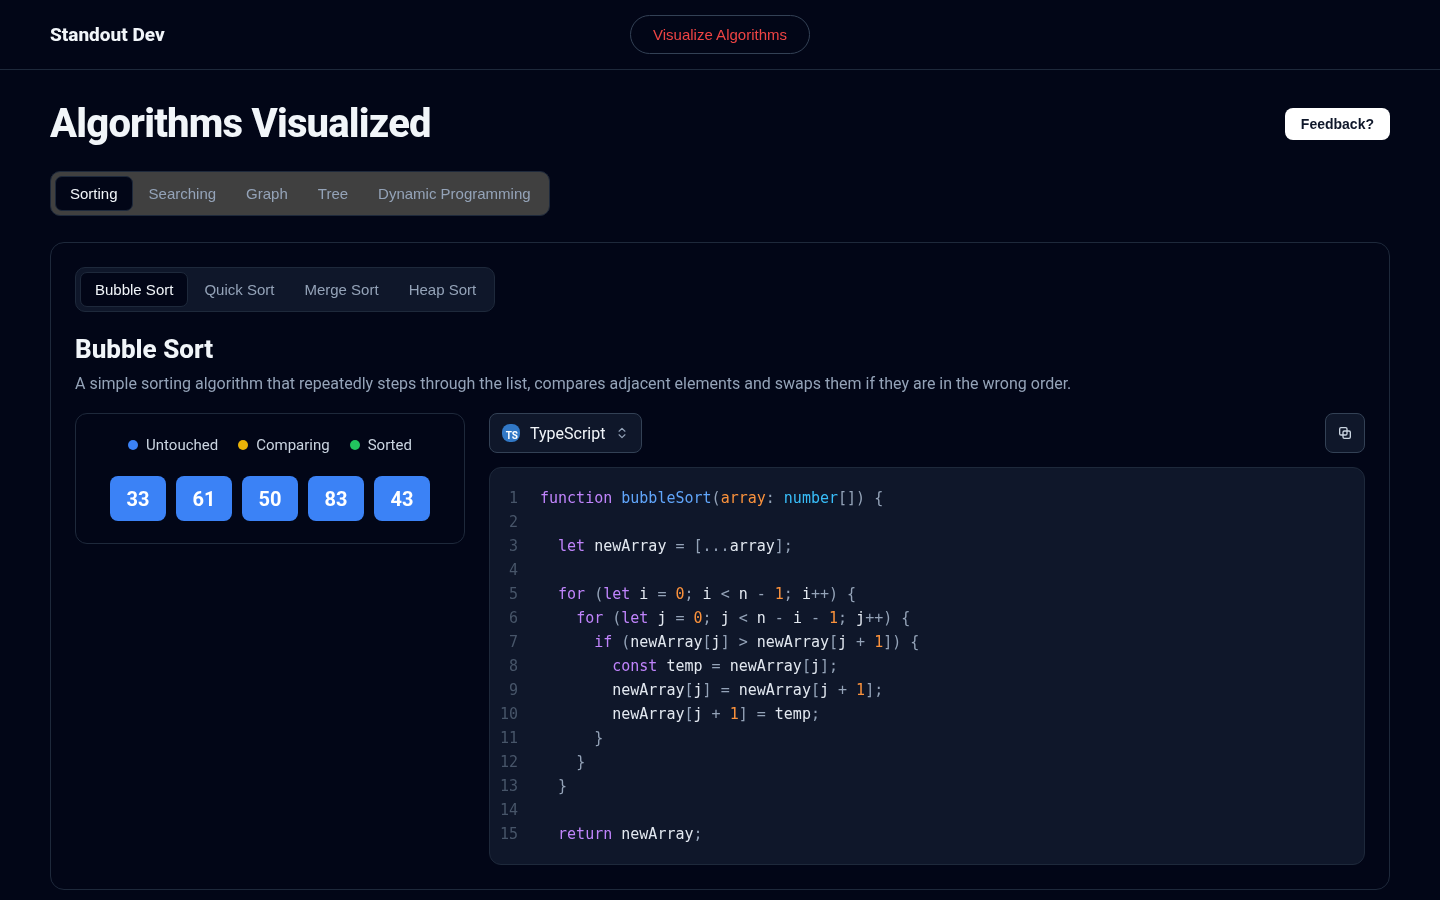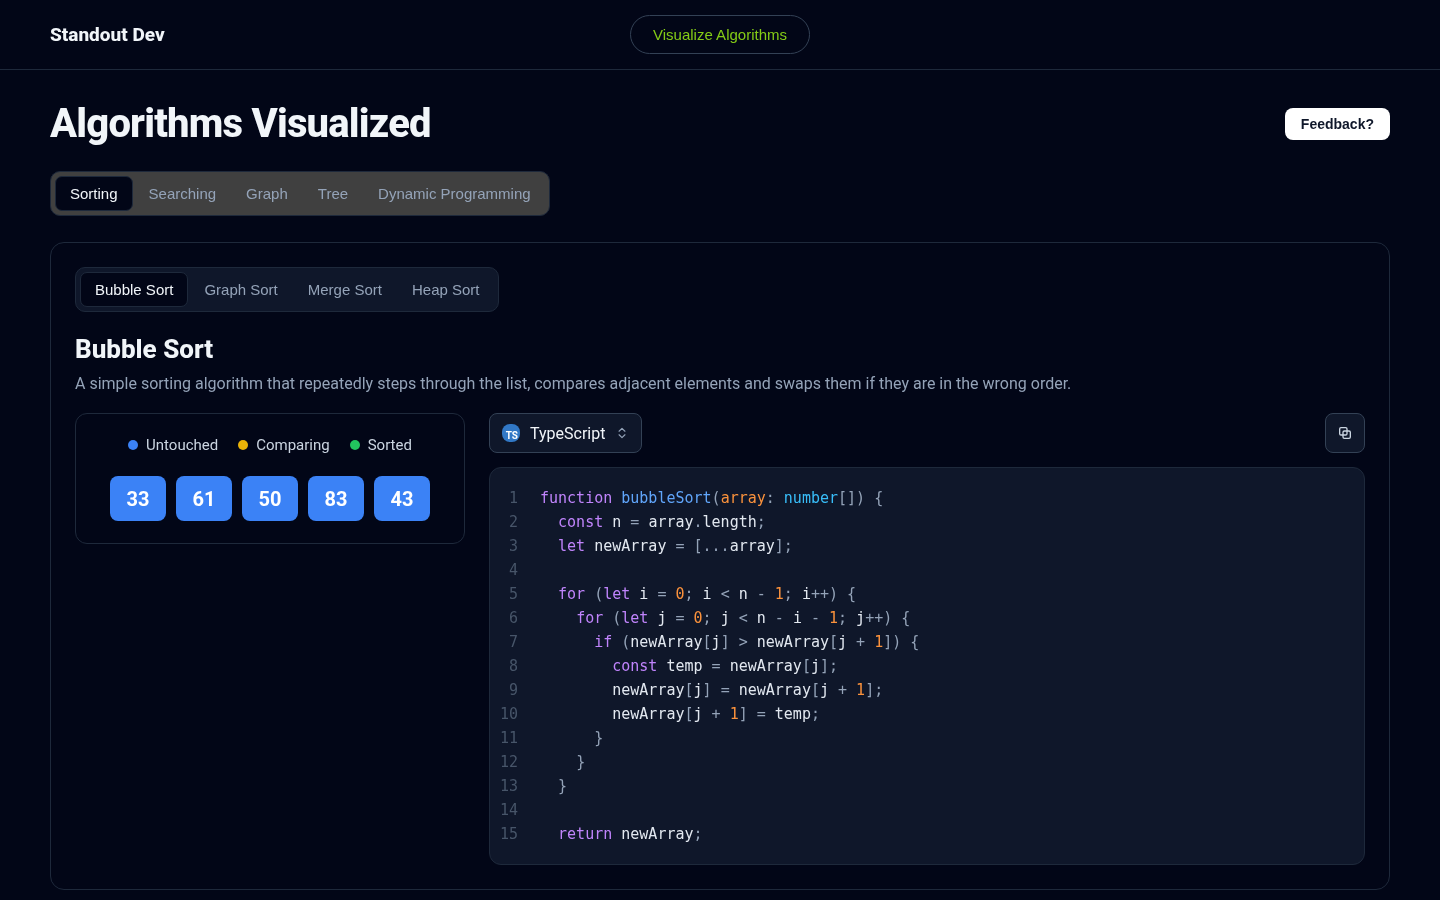--- a/index.html
+++ b/index.html
@@ -24,21 +24,21 @@
 (letter-spacing: -0.01em;)
 }
 .nav-center {
   position: absolute;
   left: 50%;
   transform: translateX(-50%);
 }
 .pill-btn {
   border: 1px solid #334155;
   background: transparent;
-  color: #84cc16;
+  color: #ef4444;
   padding: 10px 22px;
   border-radius: 999px;
   font-size: 15px;
   font-weight: 500;
   cursor: pointer;
 }
 .page {
   padding: 30px 50px;
 }
 .title-row {
@@ -277,21 +277,21 @@
       <button class="tab active">Sorting</button>
       <button class="tab">Searching</button>
       <button class="tab">Graph</button>
       <button class="tab">Tree</button>
       <button class="tab">Dynamic Programming</button>
     </div>
 
   <div class="panel">
     <div class="sub-tab-bar" id="algo-tabs">
         <button class="tab active">Bubble Sort</button>
-        <button class="tab">Graph Sort</button>
+        <button class="tab">Quick Sort</button>
         <button class="tab">Merge Sort</button>
         <button class="tab">Heap Sort</button>
       </div>
 
     <h2 class="section-title">Bubble Sort</h2>
     <p class="section-desc">A simple sorting algorithm that repeatedly steps through the list, compares adjacent elements and swaps them if they are in the wrong order.</p>
 
 
     <div class="content-row">
       <div class="viz-box">
@@ -339,21 +339,20 @@
             </span>
           </button>
         </div>
         <div class="code-box" id="code-box">
             <div class="code-line">
               <div class="gutter">1</div>
               <div class="code"><span class="tok-kw">function</span> <span class="tok-fn">bubbleSort</span><span class="tok-punc">(</span><span class="tok-param">array</span><span class="tok-punc">:</span> <span class="tok-type">number</span><span class="tok-punc">[]</span><span class="tok-punc">)</span> <span class="tok-punc">{</span></div>
             </div>
             <div class="code-line">
               <div class="gutter">2</div>
-              <div class="code">  <span class="tok-kw">const</span> <span class="tok-ident">n</span> <span class="tok-op">=</span> <span class="tok-ident">array</span><span class="tok-punc">.</span><span class="tok-ident">length</span><span class="tok-punc">;</span></div>
             </div>
             <div class="code-line">
               <div class="gutter">3</div>
               <div class="code">  <span class="tok-kw">let</span> <span class="tok-ident">newArray</span> <span class="tok-op">=</span> <span class="tok-punc">[</span><span class="tok-op">...</span><span class="tok-ident">array</span><span class="tok-punc">]</span><span class="tok-punc">;</span></div>
             </div>
             <div class="code-line">
               <div class="gutter">4</div>
               <div class="code"></div>
             </div>
             <div class="code-line">

